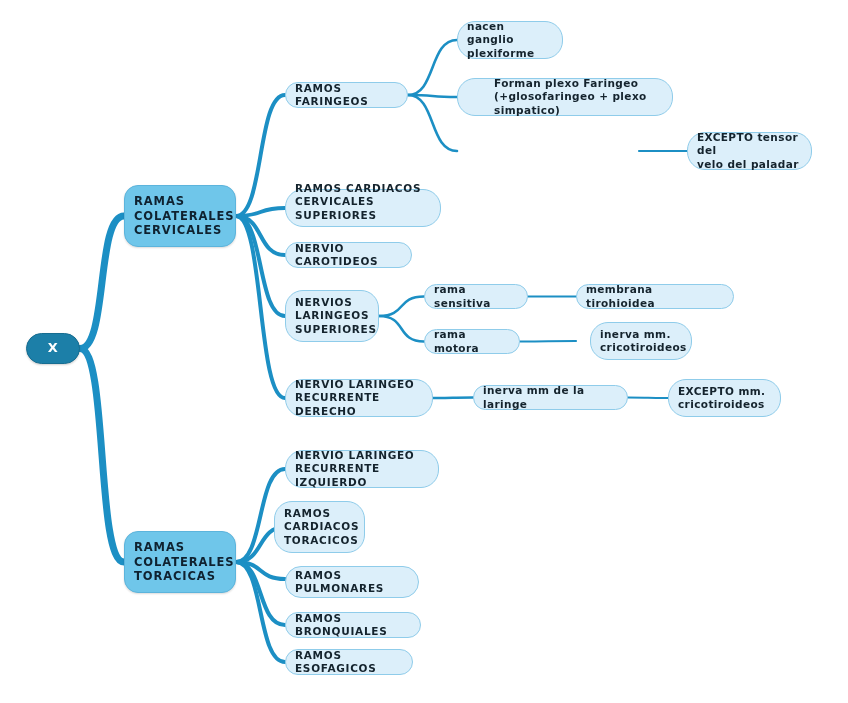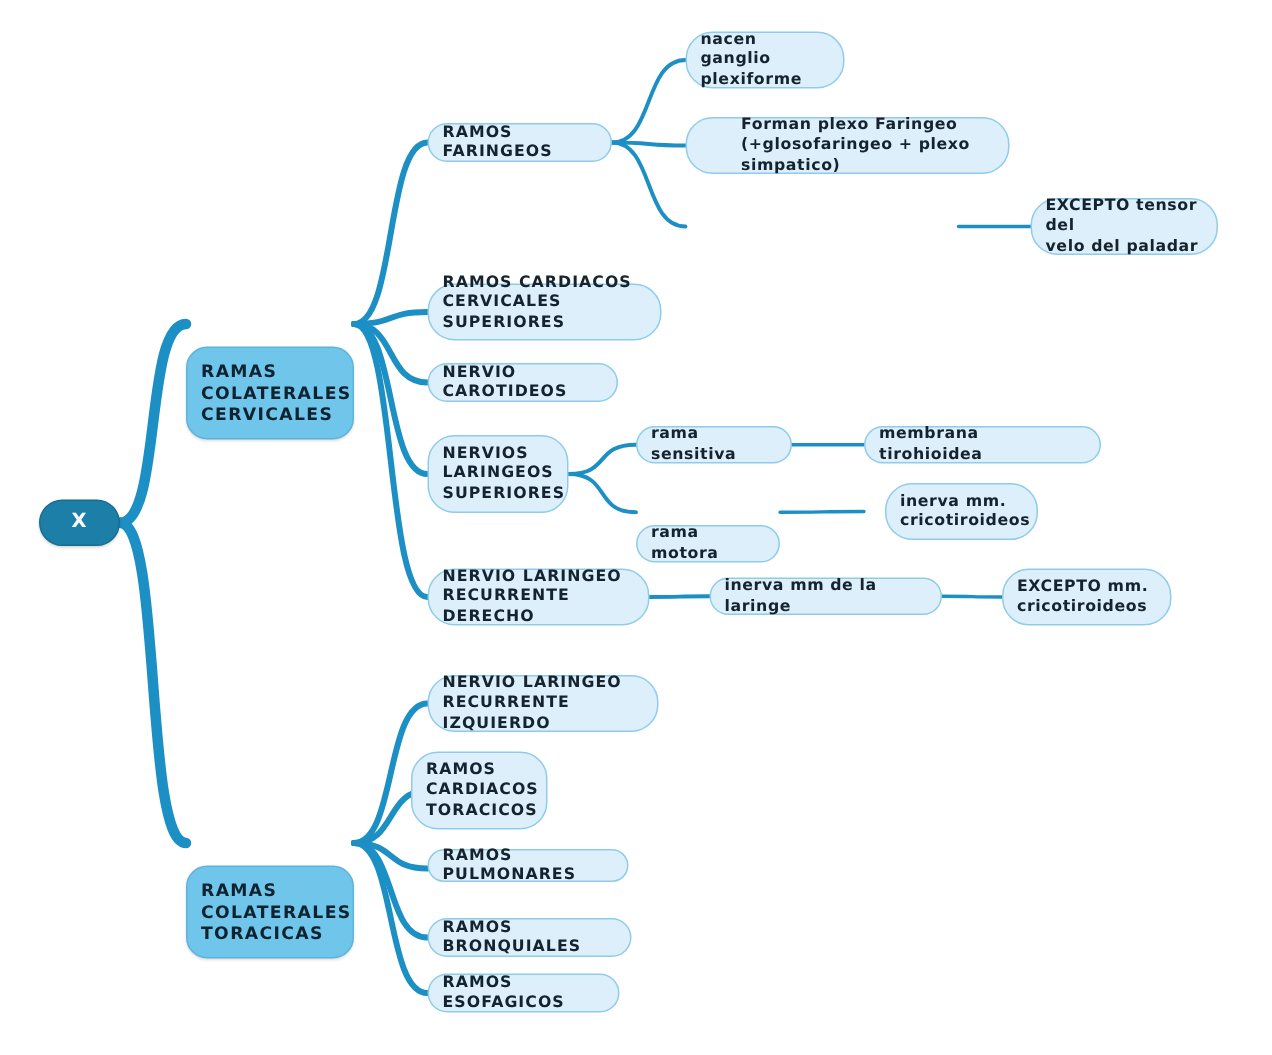--- a/index.html
+++ b/index.html
@@ -54,21 +54,20 @@
   .node.lvl1 {
     background: #6FC6EA;
     border: 1px solid #5cb4dc;
     border-radius: 14px;
     color: #0f2230;
     font-size: 11.5px;
     font-weight: 700;
     padding: 5px 9px;
     letter-spacing: 0.9px;
     box-shadow: 0 1px 2px rgba(0,0,0,0.14);
-    margin-top: 46px;
   }
   
   .node.light {
     background: #DCEFFA;
     border: 1px solid #8FCCEA;
     border-radius: 18px;
     color: #14232d;
     font-size: 10.5px;
     font-weight: 700;
     padding: 4px 9px;
@@ -127,29 +126,29 @@
     <div class="node light lower" style="left: 687px; top: 132px; width: 125px; height: 38px;"><span class="lbl">EXCEPTO tensor del
 velo del paladar</span></div>
     <div class="node light" style="left: 285px; top: 189px; width: 156px; height: 38px; align-items: flex-end;"><span class="lbl">RAMOS CARDIACOS
 CERVICALES SUPERIORES</span></div>
     <div class="node light" style="left: 285px; top: 242px; width: 127px; height: 26px;"><span class="lbl">NERVIO CAROTIDEOS</span></div>
     <div class="node light" style="left: 285px; top: 290px; width: 94px; height: 52px;"><span class="lbl">NERVIOS
 LARINGEOS
 SUPERIORES</span></div>
     <div class="node light lower" style="left: 424px; top: 284px; width: 104px; height: 25px;"><span class="lbl">rama sensitiva</span></div>
     <div class="node light lower" style="left: 576px; top: 284px; width: 158px; height: 25px;"><span class="lbl">membrana tirohioidea</span></div>
-    <div class="node light lower" style="left: 424px; top: 329px; width: 96px; height: 25px; margin-top: 21px;"><span class="lbl">rama motora</span></div>
+    <div class="node light lower" style="left: 424px; top: 329px; width: 96px; height: 25px;"><span class="lbl">rama motora</span></div>
     <div class="node light lower" style="left: 576px; top: 322px; width: 102px; height: 38px; margin-left: 14px;"><span class="lbl">inerva mm.
 cricotiroideos</span></div>
     <div class="node light" style="left: 285px; top: 379px; width: 148px; height: 38px;"><span class="lbl">NERVIO LARINGEO
 RECURRENTE DERECHO</span></div>
     <div class="node light lower" style="left: 473px; top: 385px; width: 155px; height: 25px;"><span class="lbl">inerva mm de la laringe</span></div>
     <div class="node light lower" style="left: 668px; top: 379px; width: 113px; height: 38px;"><span class="lbl">EXCEPTO mm.
 cricotiroideos</span></div>
     <div class="node light" style="left: 285px; top: 450px; width: 154px; height: 38px;"><span class="lbl">NERVIO LARINGEO
 RECURRENTE IZQUIERDO</span></div>
     <div class="node light" style="left: 274px; top: 501px; width: 91px; height: 52px;"><span class="lbl">RAMOS
 CARDIACOS
 TORACICOS</span></div>
-    <div class="node light" style="left: 285px; top: 566px; width: 134px; height: 22px; justify-content: flex-end;"><span class="lbl">RAMOS PULMONARES</span></div>
+    <div class="node light" style="left: 285px; top: 566px; width: 134px; height: 32px; justify-content: flex-end;"><span class="lbl">RAMOS PULMONARES</span></div>
     <div class="node light" style="left: 285px; top: 612px; width: 136px; height: 26px;"><span class="lbl">RAMOS BRONQUIALES</span></div>
     <div class="node light" style="left: 285px; top: 649px; width: 128px; height: 26px;"><span class="lbl">RAMOS ESOFAGICOS</span></div>
   </div>
 
 </body></html>

